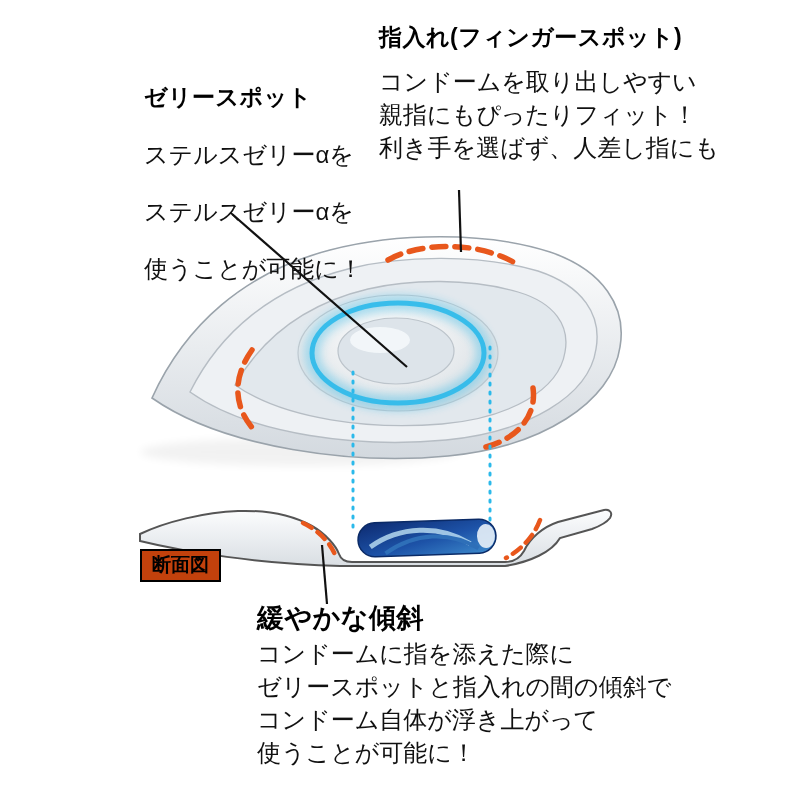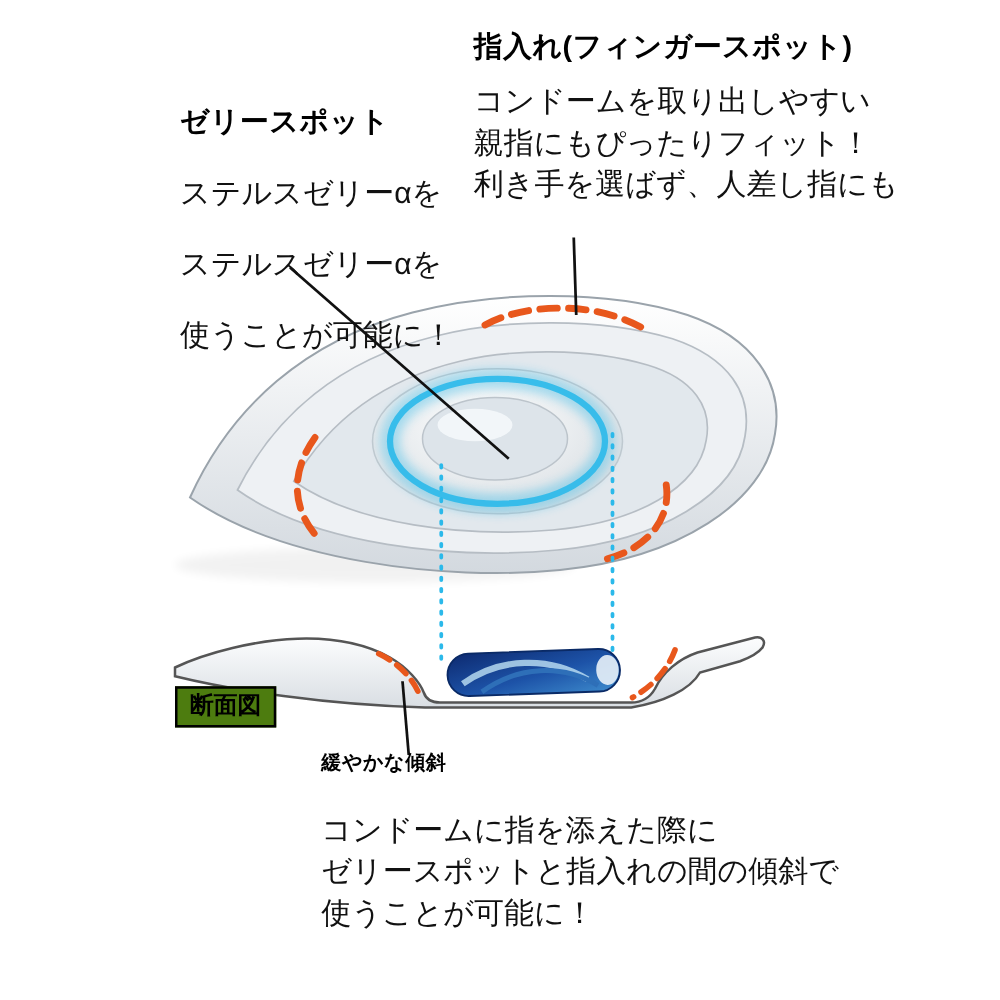--- a/index.html
+++ b/index.html
@@ -11,25 +11,25 @@
   .callout{position:absolute;}
   .callout .title{font-weight:800;font-size:23px;letter-spacing:0.5px;color:#000;}
   .callout .line{font-weight:500;font-size:24px;color:#111;}
   .fs{left:363px;top:22px;margin-left:16px;}
   .fs .title{margin-bottom:12px;}
   .fs .line{line-height:33px;}
   .js{left:144px;top:82px;}
   .js .title{margin-bottom:8px;}
   .js .line{line-height:30px;margin-top:27px;}
   .sl{left:257px;top:600px;}
-  .sl .title{margin-bottom:27px;font-size:16px;}
+  .sl .title{margin-bottom:1px;font-size:27px;}
   .sl .line{line-height:33px;}
   .cross-label{
     position:absolute;left:140px;top:549px;border:2px solid #000;
-    padding:1px 10px 2px 10px;font-size:19px;font-weight:700;background:#4d7c0f;line-height:26px;
+    padding:1px 10px 2px 10px;font-size:19px;font-weight:700;background:#c2410c;line-height:26px;
   }
 </style>
 </head>
 <body>
 
 <div class="canvas">
 
   <svg class="art" width="800" height="800" viewBox="0 0 800 800" aria-hidden="true">
     <defs>
       <linearGradient id="trayGrad" x1="0" y1="0" x2="0" y2="1">
@@ -105,16 +105,17 @@
     <div class="line">ステルスゼリーαを</div>
     <div class="line">使うことが可能に！</div>
   </div>
 
   <div class="cross-label">断面図</div>
 
   <div class="callout sl">
     <div class="title">緩やかな傾斜</div>
     <div class="line">コンドームに指を添えた際に</div>
     <div class="line">ゼリースポットと指入れの間の傾斜で</div>
+    <div class="line">コンドーム自体が浮き上がって</div>
     <div class="line">使うことが可能に！</div>
   </div>
 
 </div>
 
 </body></html>

